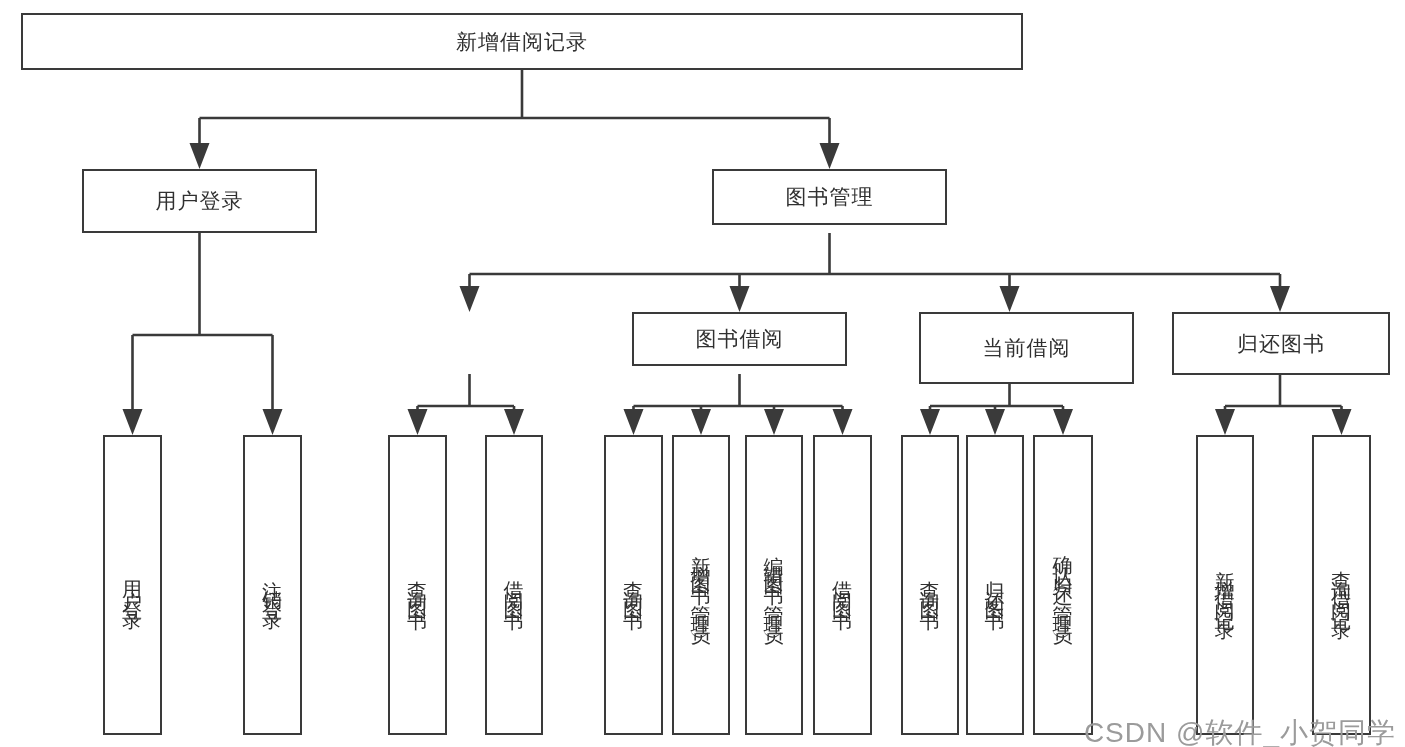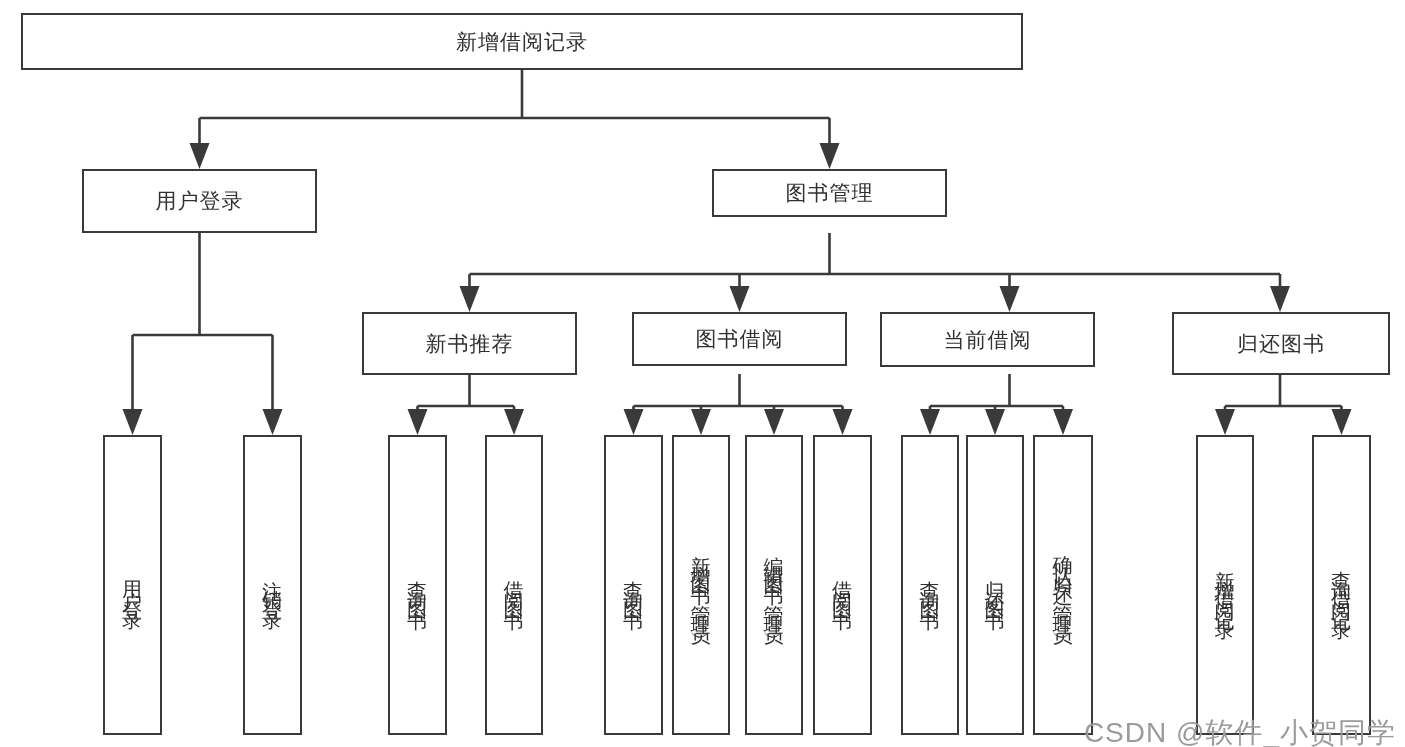--- a/index.html
+++ b/index.html
@@ -74,25 +74,24 @@
          M920,409 L940,409 L930,435 Z
          M985,409 L1005,409 L995,435 Z
          M1053,409 L1073,409 L1063,435 Z
          M1215,409 L1235,409 L1225,435 Z
          M1331.5,409 L1351.5,409 L1341.5,435 Z" fill="var(--line)" stroke="none"></path>
   </svg>
 
   <div class="box h" style="left:21px;top:13px;width:1002px;height:57px">新增借阅记录</div>
 
   <div class="box h" style="left:82px;top:169px;width:235px;height:64px">用户登录</div>
-  <div class="box h" style="left:712px;top:169px;width:235px;height:48px">图书管理</div>
+  <div class="box h" style="left:712px;top:169px;width:235px;height:56px">图书管理</div>
 
-  <div class="box h" style="left:362px;top:312px;width:215px;height:63px">新书推荐</div>
   <div class="box h" style="left:632px;top:312px;width:215px;height:54px">图书借阅</div>
-  <div class="box h" style="left:880px;top:312px;width:215px;height:55px">当前借阅</div>
+  <div class="box h" style="left:919px;top:312px;width:215px;height:72px">当前借阅</div>
   <div class="box h" style="left:1172px;top:312px;width:218px;height:63px">归还图书</div>
 
   <div class="box v" style="left:103px;top:435px;width:59px;height:300px">用户登录</div>
   <div class="box v" style="left:243px;top:435px;width:59px;height:300px">注销登录</div>
 
   <div class="box v" style="left:388px;top:435px;width:59px;height:300px">查询图书</div>
   <div class="box v" style="left:485px;top:435px;width:58px;height:300px">借阅图书</div>
 
   <div class="box v" style="left:604px;top:435px;width:59px;height:300px">查询图书</div>
   <div class="box v" style="left:672px;top:435px;width:58px;height:300px">新增图书（管理员）</div>

